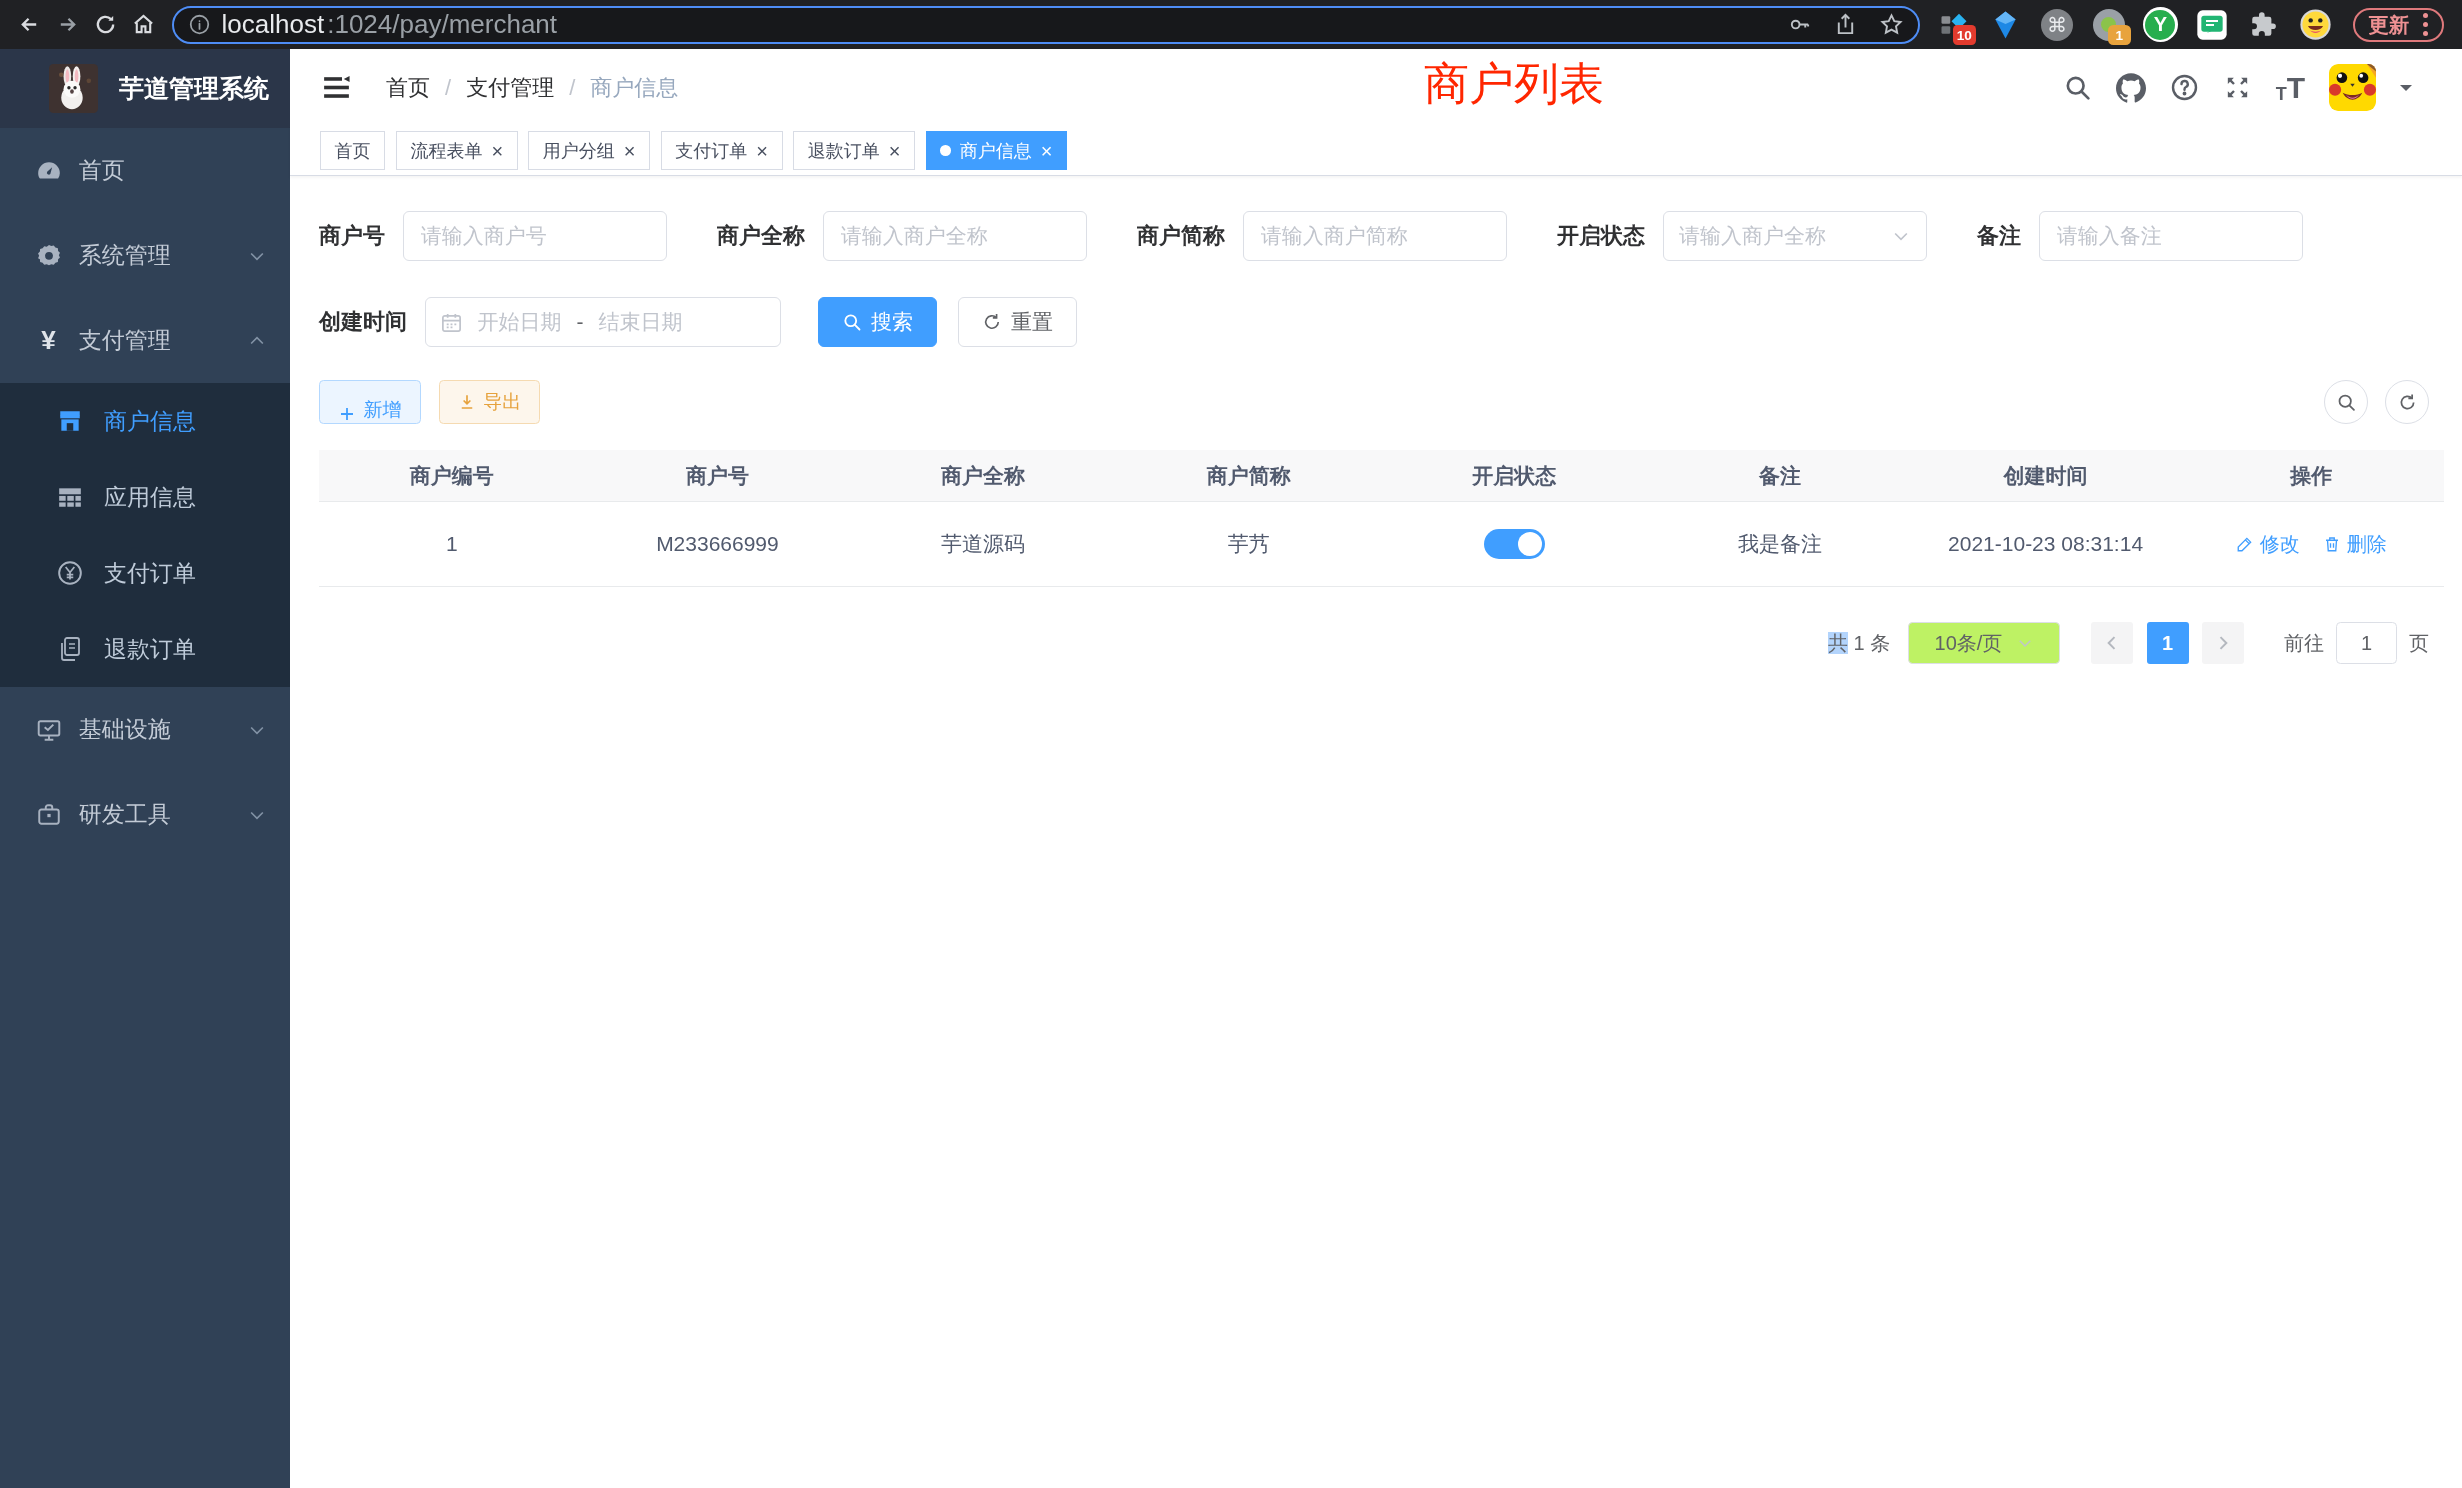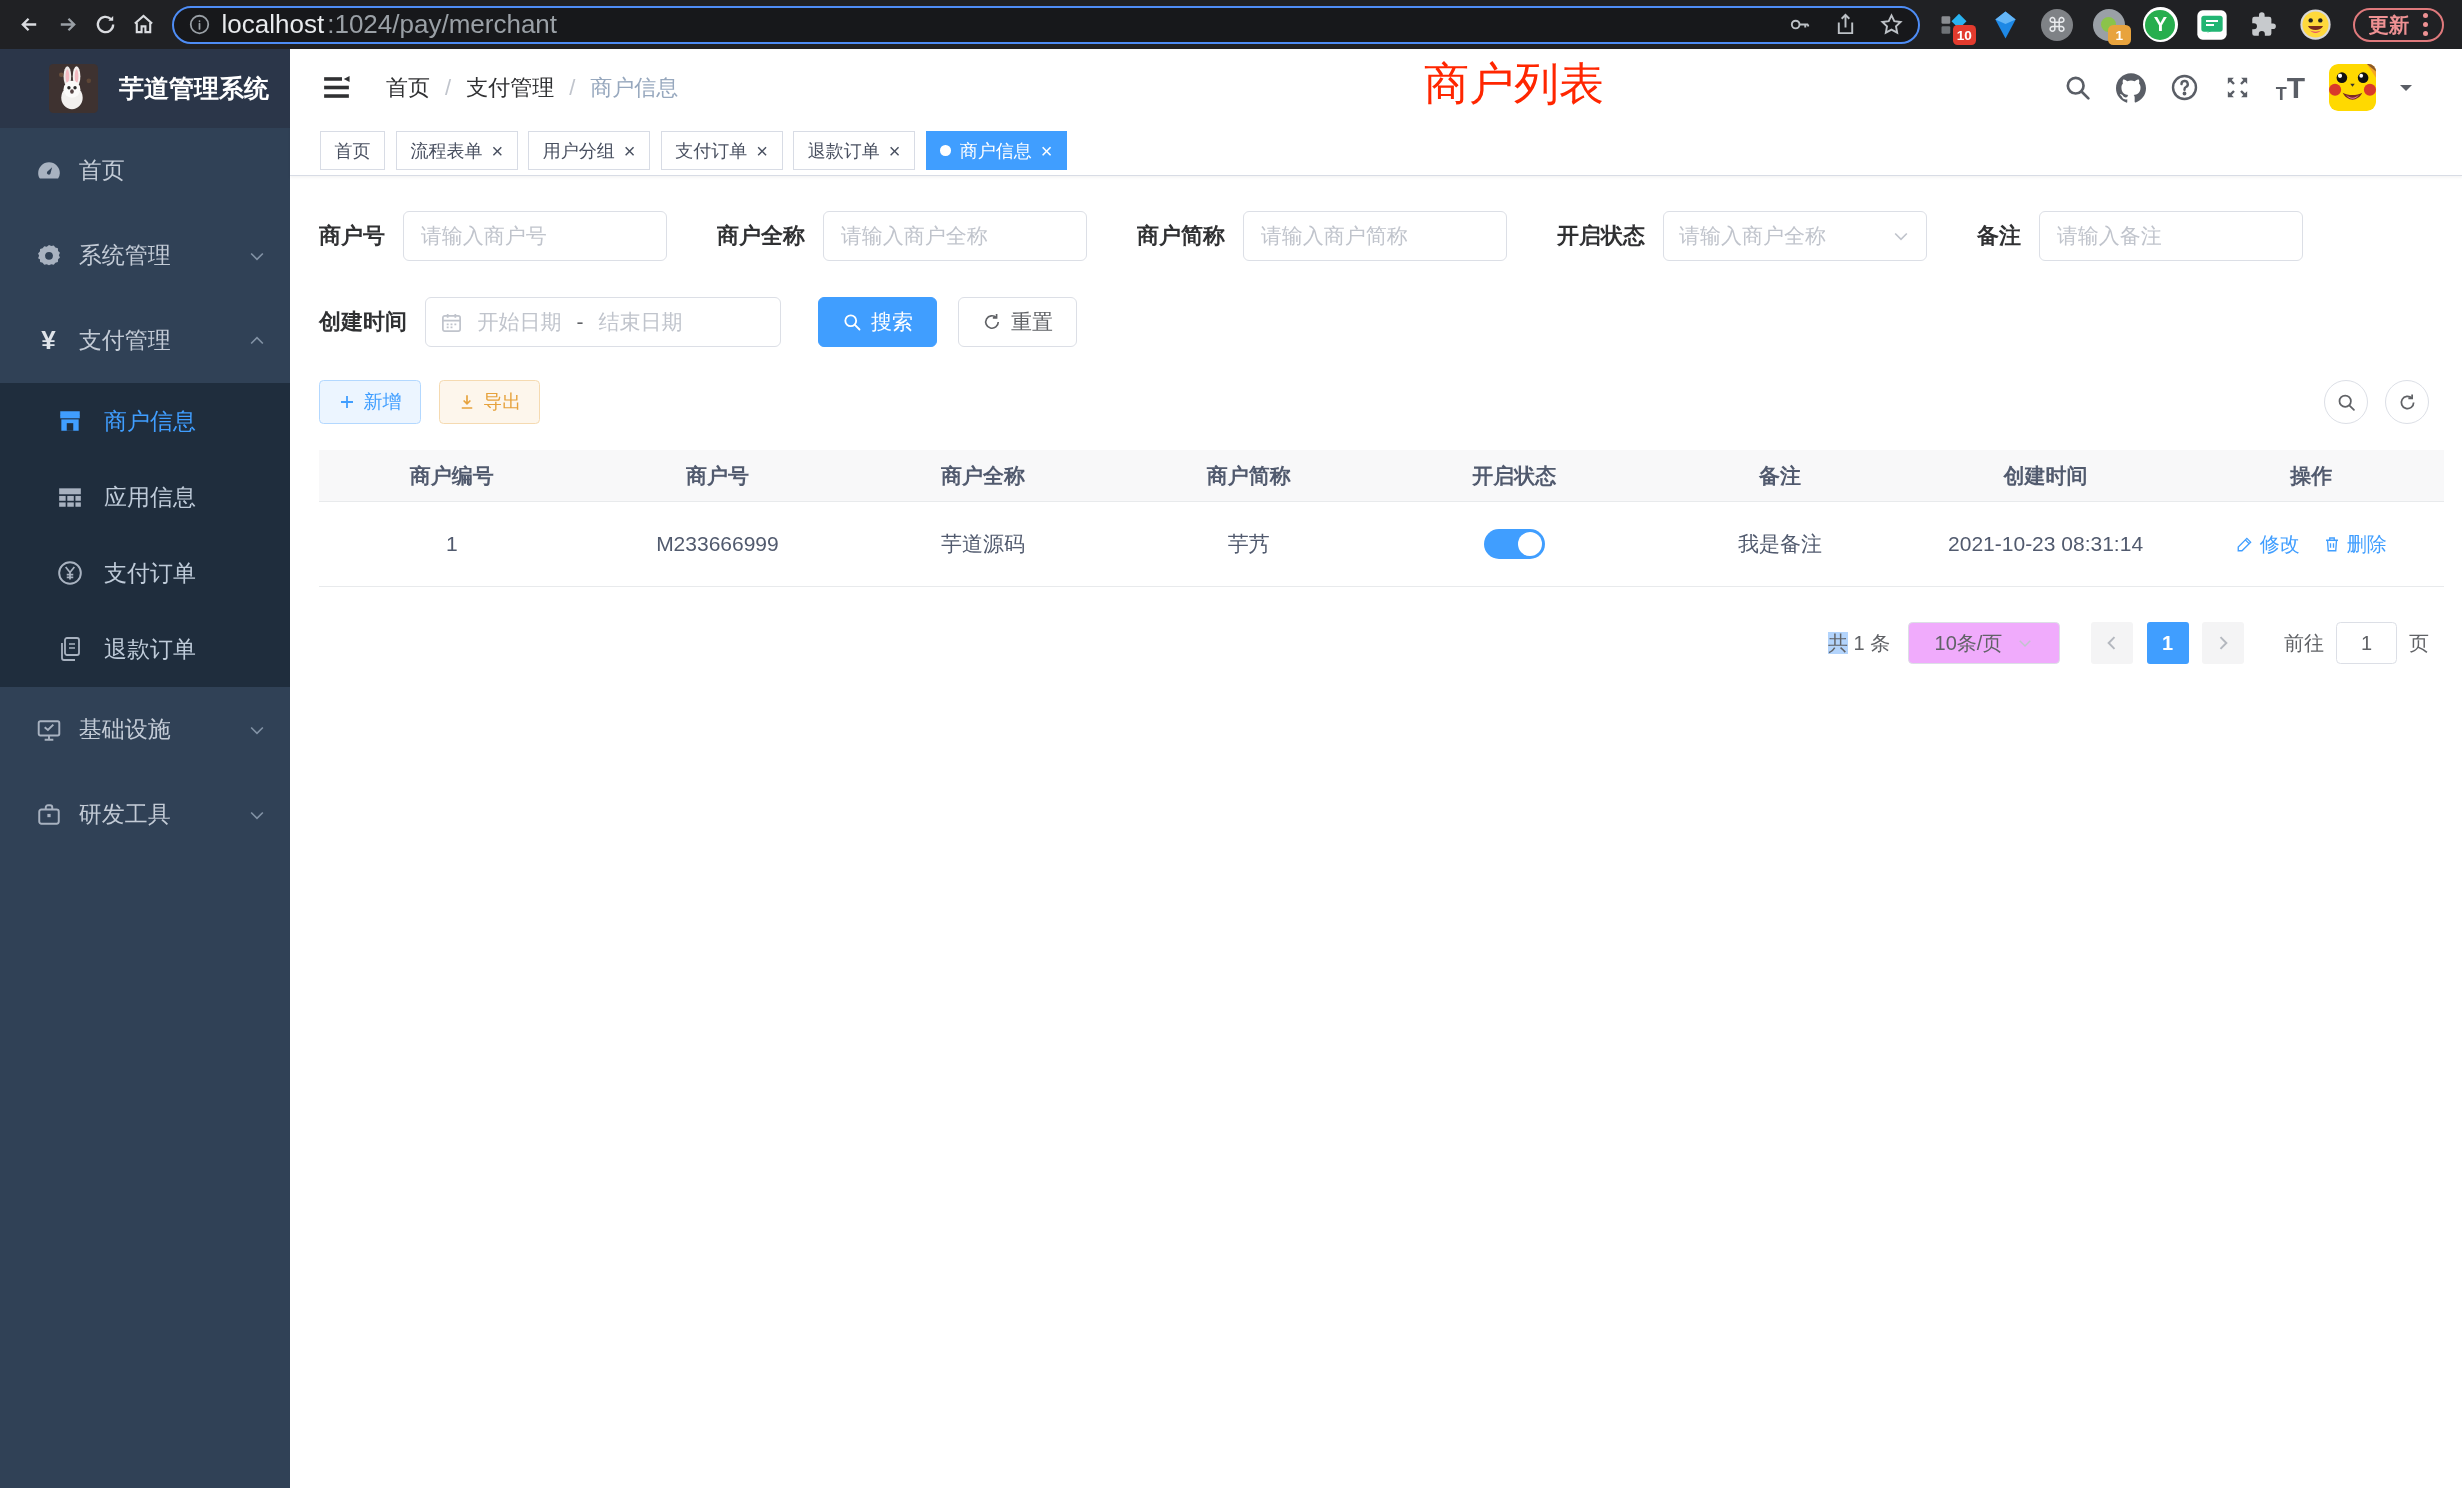--- a/index.html
+++ b/index.html
@@ -69,41 +69,41 @@
   .fselect { width:264px; height:50px; border:1.5px solid #dcdfe6; border-radius:6px; display:flex; align-items:center; padding:0 15px; color:#c0c4cc; font-size:21px; background:#fff; }
   .fselect .ph { flex:1; }
   .range { width:356px; height:50px; border:1.5px solid #dcdfe6; border-radius:6px; display:flex; align-items:center; padding:0 13.6px; gap:15px; font-size:21px; color:#c0c4cc; background:#fff; }
   .range-sep { color:#606266; }
   .btn { height:50px; border-radius:6px; font-size:21px; display:inline-flex; align-items:center; justify-content:center; gap:9px; padding:0 23px; border:1.5px solid #dcdfe6; background:#fff; color:#606266; cursor:pointer; font-family:inherit; }
   .btn-primary { background:#409eff; border-color:#409eff; color:#fff; }
   .ml20 { margin-left:19px; } .ml28 { margin-left:21px; }
 
   .actions { margin-top:33px; display:flex; align-items:center; }
   .btn-sm { height:44px; font-size:19px; padding:0 18px; border-radius:4.5px; gap:7.6px; }
-  .btn-plain-primary { background:#ecf5ff; border:1.5px solid #b3d8ff; color:#409eff; }
+  .btn-plain-primary { background:#ecf5ff; border:1.5px solid #b3d8ff; color:#409eff;align-items:flex-end; }
   .btn-plain-warning { background:#fdf6ec; border:1.5px solid #f5dab1; color:#e6a23c; margin-left:18px; }
   .circle-btns { margin-left:auto; display:flex; gap:16.7px; margin-right:15px; }
   .cbtn { width:44px; height:44px; border-radius:50%; border:1.5px solid #dcdfe6; background:#fff; display:flex; align-items:center; justify-content:center; color:#606266; }
 
   .table { margin-top:26px; }
   .thead, .trow { display:grid; grid-template-columns:repeat(8,1fr); align-items:center; }
   .thead { height:52px; background:#f8f8f9; border-bottom:0.8px solid #e8eaec; }
   .th { text-align:center; font-size:21px; font-weight:700; color:#515a6e; }
   .trow { height:85px; border-bottom:0.8px solid #e8eaec; font-size:21px; color:#515a6e; }
   .td { text-align:center; }
   .td-flex { display:flex; justify-content:center; align-items:center; }
   .switch { width:61px; height:30px; border-radius:15px; background:#409eff; position:relative; }
   .switch .knob { position:absolute; right:3px; top:3px; width:24px; height:24px; border-radius:50%; background:#fff; }
   .ops { display:flex; justify-content:center; align-items:center; gap:23px; }
   .op { color:#409eff; font-size:20px; display:flex; align-items:center; gap:6px; white-space:nowrap; }
 
   .pager { display:flex; align-items:center; justify-content:flex-end; margin-top:35px; padding-right:15px; font-size:20px; color:#606266; }
   .sel-char { background:#b3d4fc; }
   .total { margin-right:18px; white-space:nowrap; }
-  .psize { width:152px; height:42px; border:1.5px solid #dcdfe6; border-radius:4.5px; display:flex; align-items:center; justify-content:center; gap:13.6px; color:#606266; margin-right:24px; background:#f0abfc; }
+  .psize { width:152px; height:42px; border:1.5px solid #dcdfe6; border-radius:4.5px; display:flex; align-items:center; justify-content:center; gap:13.6px; color:#606266; margin-right:24px; background:#bef264; }
   .pbtn { width:42px; height:42px; background:#f4f4f5; border-radius:3px; display:flex; align-items:center; justify-content:center; color:#b4b8bf; margin:0 6.8px; }
   .pcur { width:42px; height:42px; background:#409eff; color:#fff; border-radius:3px; display:flex; align-items:center; justify-content:center; font-weight:700; margin:0 6.8px; }
   .goto { margin-left:33px; display:flex; align-items:center; gap:12px; white-space:nowrap; }
   .ginput { width:61px; height:42px; border:1.5px solid #dcdfe6; border-radius:4.5px; text-align:center; font-size:20px; color:#606266; outline:none; font-family:inherit; }
 </style>
 </head>
 <body>
 
 <div class="browser">
   <div class="nav-btn">

